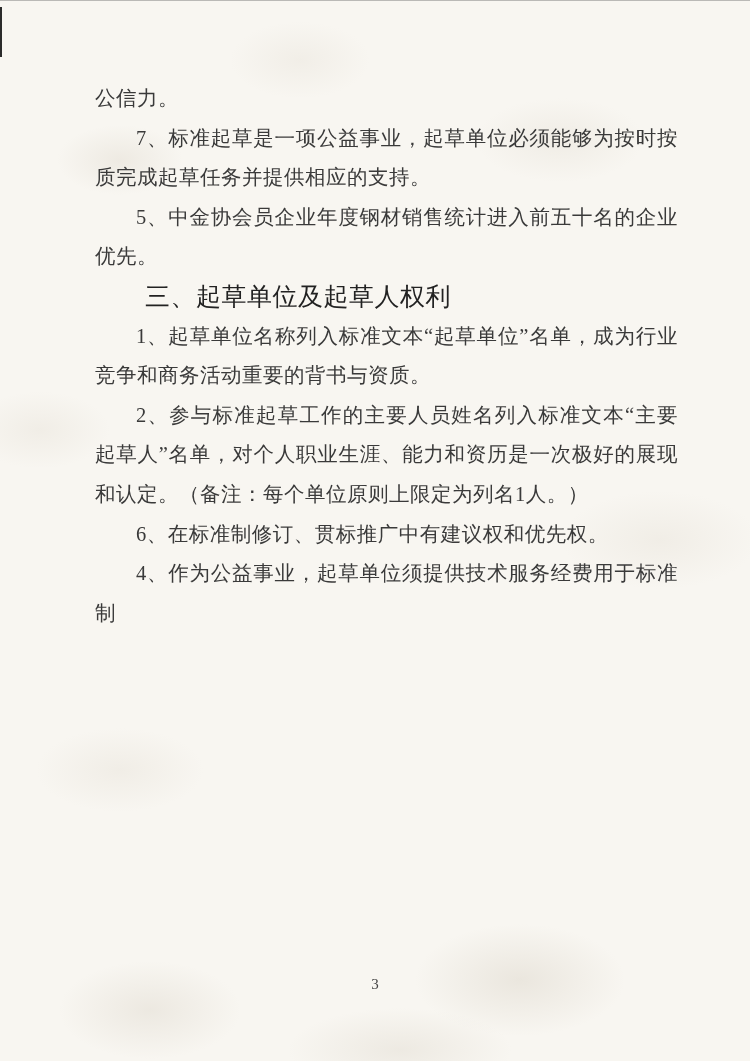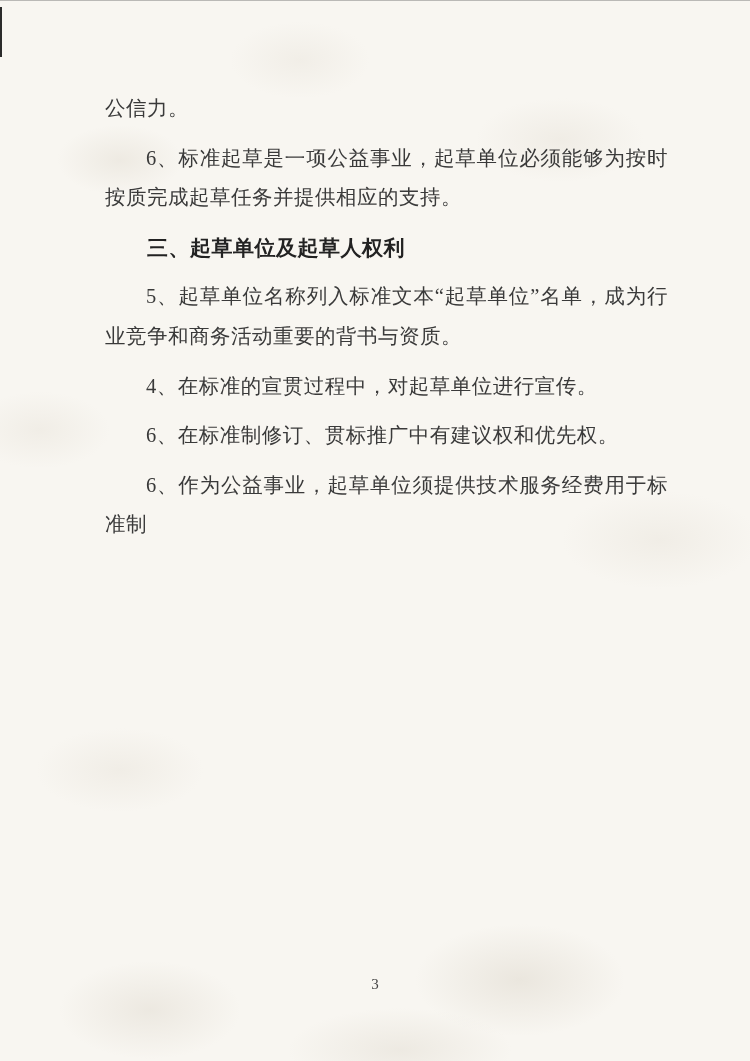--- a/index.html
+++ b/index.html
@@ -42,53 +42,54 @@
     position: absolute;
     left: 95px;
     top: 79px;
     width: 583px;
     font-size: 20.5px;
     line-height: 39.6px;
     text-align: justify;
     letter-spacing: 0.5px;
   }
   p.para {
-    margin: 10px;
+    margin: 0;
     padding: 0;
     text-indent: 2em;
   }
   p.continuation {
     text-indent: 0;
   }
   p.heading {
-    font-weight: 700;
+    font-weight: 400;
     color: #222222;
     font-family: "Liberation Sans", sans-serif;
-    font-size: 21px;
+    font-size: 25px;
   }
   .page-number {
     position: absolute;
     top: 976px;
     left: 0;
     width: 100%;
     text-align: center;
     font-size: 15px;
     color: #444444;
     font-family: "Liberation Serif", serif;
   }
 </style>
 </head>
 <body>
 
 <div class="page">
   <div class="scan-edge-top"></div>
   <div class="scan-edge-mark"></div>
   <div class="content">
       <p class="para continuation">公信力。</p>
-      <p class="para body">6、标准起草是一项公益事业，起草单位必须能够为按时按质完成起草任务并提供相应的支持。</p>
+      <p class="para body">7、标准起草是一项公益事业，起草单位必须能够为按时按质完成起草任务并提供相应的支持。</p>
+      <p class="para body">5、中金协会员企业年度钢材销售统计进入前五十名的企业优先。</p>
       <p class="para heading">三、起草单位及起草人权利</p>
-      <p class="para body">5、起草单位名称列入标准文本“起草单位”名单，成为行业竞争和商务活动重要的背书与资质。</p>
-      <p class="para body">4、在标准的宣贯过程中，对起草单位进行宣传。</p>
+      <p class="para body">1、起草单位名称列入标准文本“起草单位”名单，成为行业竞争和商务活动重要的背书与资质。</p>
+      <p class="para body">2、参与标准起草工作的主要人员姓名列入标准文本“主要起草人”名单，对个人职业生涯、能力和资历是一次极好的展现和认定。（备注：每个单位原则上限定为列名1人。）</p>
       <p class="para body">6、在标准制修订、贯标推广中有建议权和优先权。</p>
-      <p class="para body">6、作为公益事业，起草单位须提供技术服务经费用于标准制</p>
+      <p class="para body">4、作为公益事业，起草单位须提供技术服务经费用于标准制</p>
     </div>
   <div class="page-number">3</div>
 </div>
 
 </body></html>

